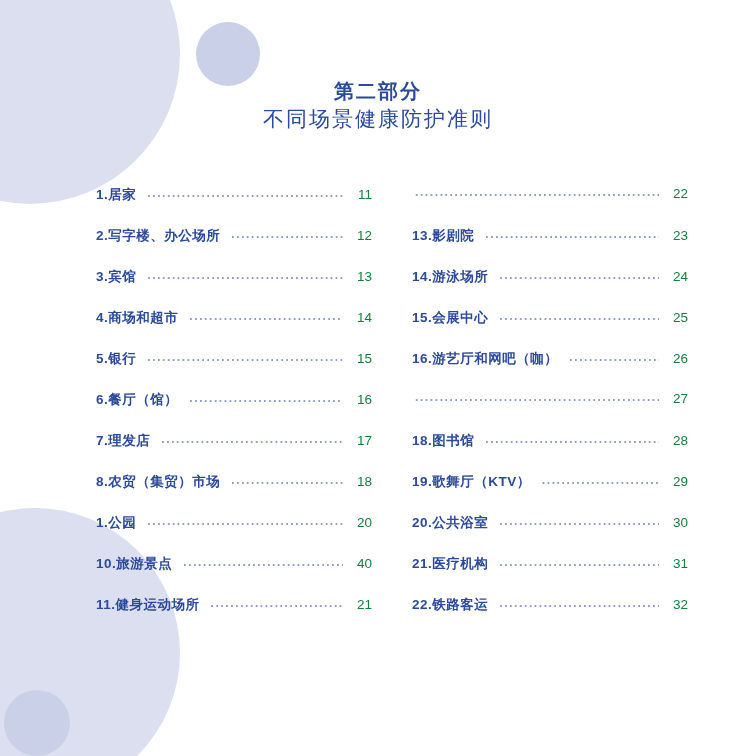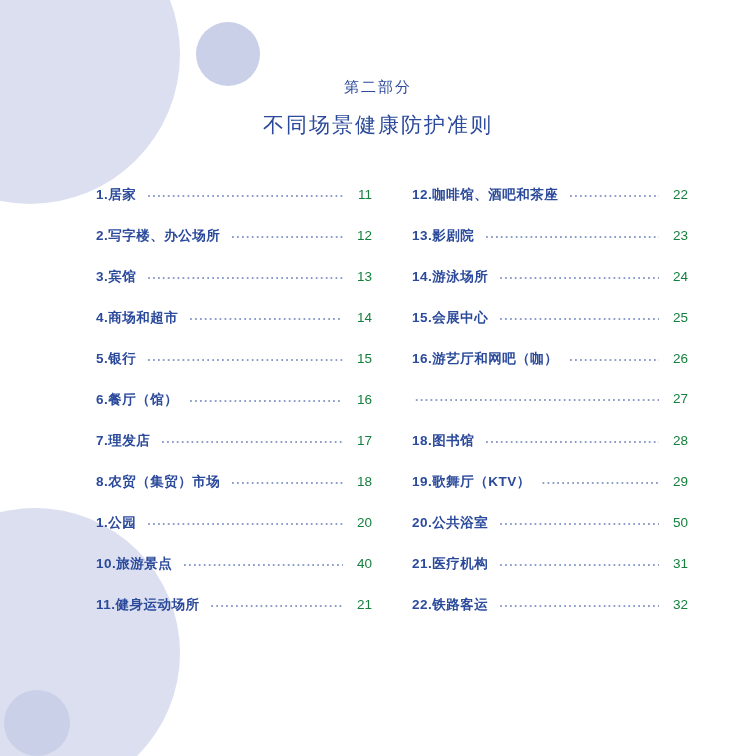--- a/index.html
+++ b/index.html
@@ -53,24 +53,23 @@
   
   .heading {
     position: absolute;
     top: 78px;
     left: 0;
     width: 756px;
     text-align: center;
     color: #2b4a9b;
   }
   .heading-line1 {
-    font-size: 15px;
-    font-weight: normal;
+    font-size: 20px;
+    font-weight: bold;
     letter-spacing: 2px;
-    margin-bottom: 14px;
   }
   .heading-line2 {
     font-size: 21px;
     font-weight: normal;
     letter-spacing: 2px;
   }
 
   
   .toc {
     position: absolute;
@@ -189,21 +188,20 @@
     </div>
     <div class="toc-entry">
       <span class="toc-title">11.健身运动场所</span>
       <span class="toc-dots">......................................................................................</span>
       <span class="toc-page">21</span>
     </div>
   </div>
 
   <div class="toc-col right">
     <div class="toc-entry">
-      <span class="toc-title">12.咖啡馆、酒吧和茶座</span>
       <span class="toc-dots">......................................................................................</span>
       <span class="toc-page">22</span>
     </div>
     <div class="toc-entry">
       <span class="toc-title">13.影剧院</span>
       <span class="toc-dots">......................................................................................</span>
       <span class="toc-page">23</span>
     </div>
     <div class="toc-entry">
       <span class="toc-title">14.游泳场所</span>
@@ -230,21 +228,21 @@
       <span class="toc-page">28</span>
     </div>
     <div class="toc-entry">
       <span class="toc-title">19.歌舞厅（KTV）</span>
       <span class="toc-dots">......................................................................................</span>
       <span class="toc-page">29</span>
     </div>
     <div class="toc-entry">
       <span class="toc-title">20.公共浴室</span>
       <span class="toc-dots">......................................................................................</span>
-      <span class="toc-page">50</span>
+      <span class="toc-page">30</span>
     </div>
     <div class="toc-entry">
       <span class="toc-title">21.医疗机构</span>
       <span class="toc-dots">......................................................................................</span>
       <span class="toc-page">31</span>
     </div>
     <div class="toc-entry">
       <span class="toc-title">22.铁路客运</span>
       <span class="toc-dots">......................................................................................</span>
       <span class="toc-page">32</span>

